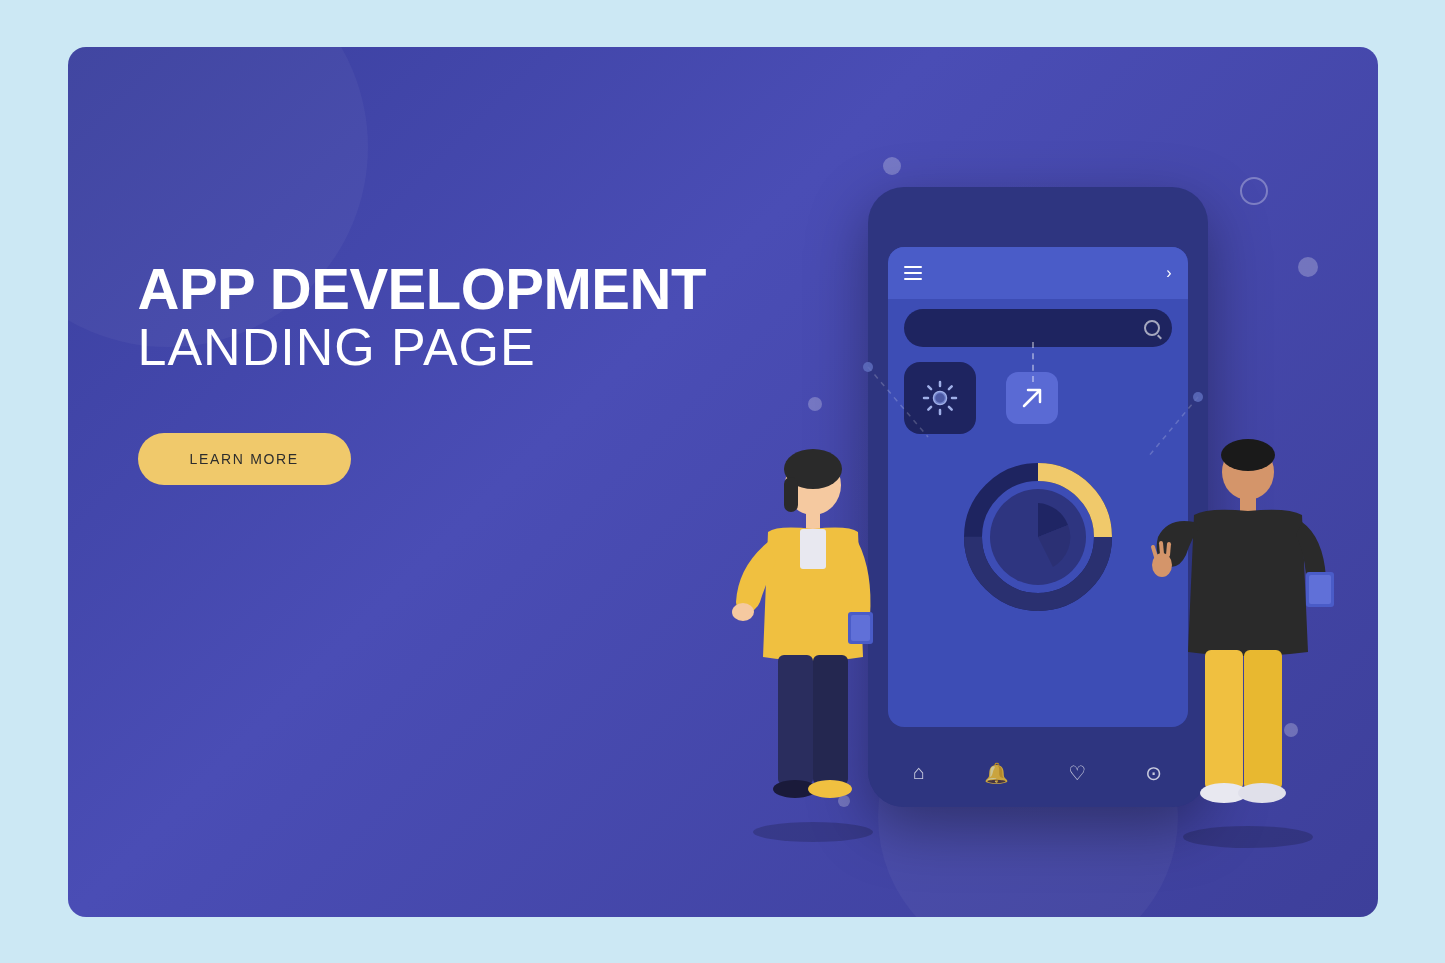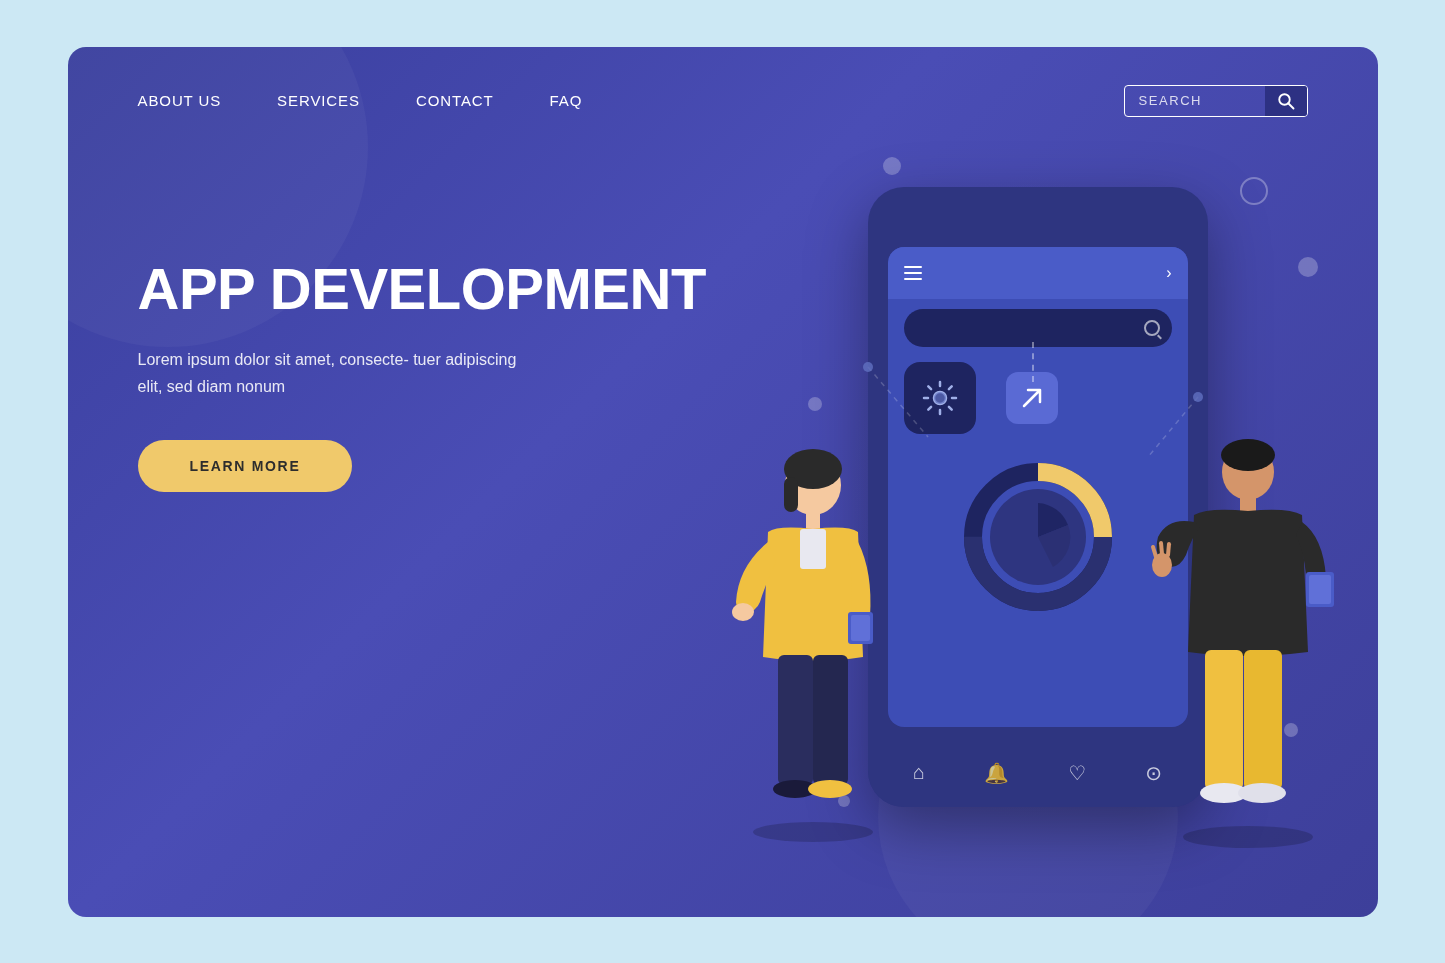--- a/index.html
+++ b/index.html
@@ -107,27 +107,27 @@
       letter-spacing: 1px;
     }
     .hero-desc {
       margin-top: 28px;
       color: rgba(255,255,255,0.88);
       font-size: 16px;
       line-height: 1.65;
       max-width: 380px;
     }
     .learn-more-btn {
-      margin-top: 40px;
+      margin-top: 56px;
       background: #f0c96b;
       border: none;
       border-radius: 50px;
       padding: 18px 52px;
       font-size: 14px;
-      font-weight: 700;
+      font-weight: 400;
       letter-spacing: 0.12em;
       color: #2d2d2d;
       cursor: pointer;
       display: inline-block;
     }
 
     
     .phone-scene {
       position: absolute;
       right: 30px;
@@ -303,42 +303,24 @@
 </head>
 <body>
 
 <div class="page-wrapper">
 
   <div class="bg-circles">
     <div class="bg-circle" style="width:400px;height:400px;top:-100px;left:-100px;"></div>
     <div class="bg-circle" style="width:300px;height:300px;bottom:-50px;right:200px;"></div>
   </div>
 
-  <nav>
-    <div class="nav-links">
-      <a class="nav-link">ABOUT US</a>
-      <a class="nav-link">SERVICES</a>
-      <a class="nav-link">CONTACT</a>
-      <a class="nav-link">FAQ</a>
-    </div>
-    <div class="nav-search">
-      <input type="text" placeholder="SEARCH" style="">
-      <button class="search-btn">
-        <svg viewBox="0 0 24 24">
-          <circle cx="10" cy="10" r="7" fill="none" stroke="#fff" stroke-width="2.5"></circle>
-          <line x1="15" y1="15" x2="22" y2="22" stroke="#fff" stroke-width="2.5" stroke-linecap="round"></line>
-        </svg>
-      </button>
-    </div>
-  </nav>
 
   <div class="hero-text">
     <div class="hero-title-bold">APP DEVELOPMENT</div>
-    <p class="hero-desc">Lorem ipsum dolor sit amet, consecte-
-tuer adipiscing elit, sed diam nonum</p>
+    <div class="hero-title-light">LANDING PAGE</div>
     <button class="learn-more-btn">LEARN MORE</button>
   </div>
 
   <div class="phone-scene">
 
     <div class="deco-dot" style="width:18px;height:18px;top:30px;left:175px;"></div>
     <div class="deco-dot" style="width:14px;height:14px;top:270px;left:100px;"></div>
     <div class="deco-dot" style="width:20px;height:20px;top:130px;right:30px;"></div>
     <div class="deco-dot" style="width:14px;height:14px;bottom:150px;right:50px;"></div>
     <div class="deco-dot" style="width:12px;height:12px;bottom:80px;left:130px;"></div>

